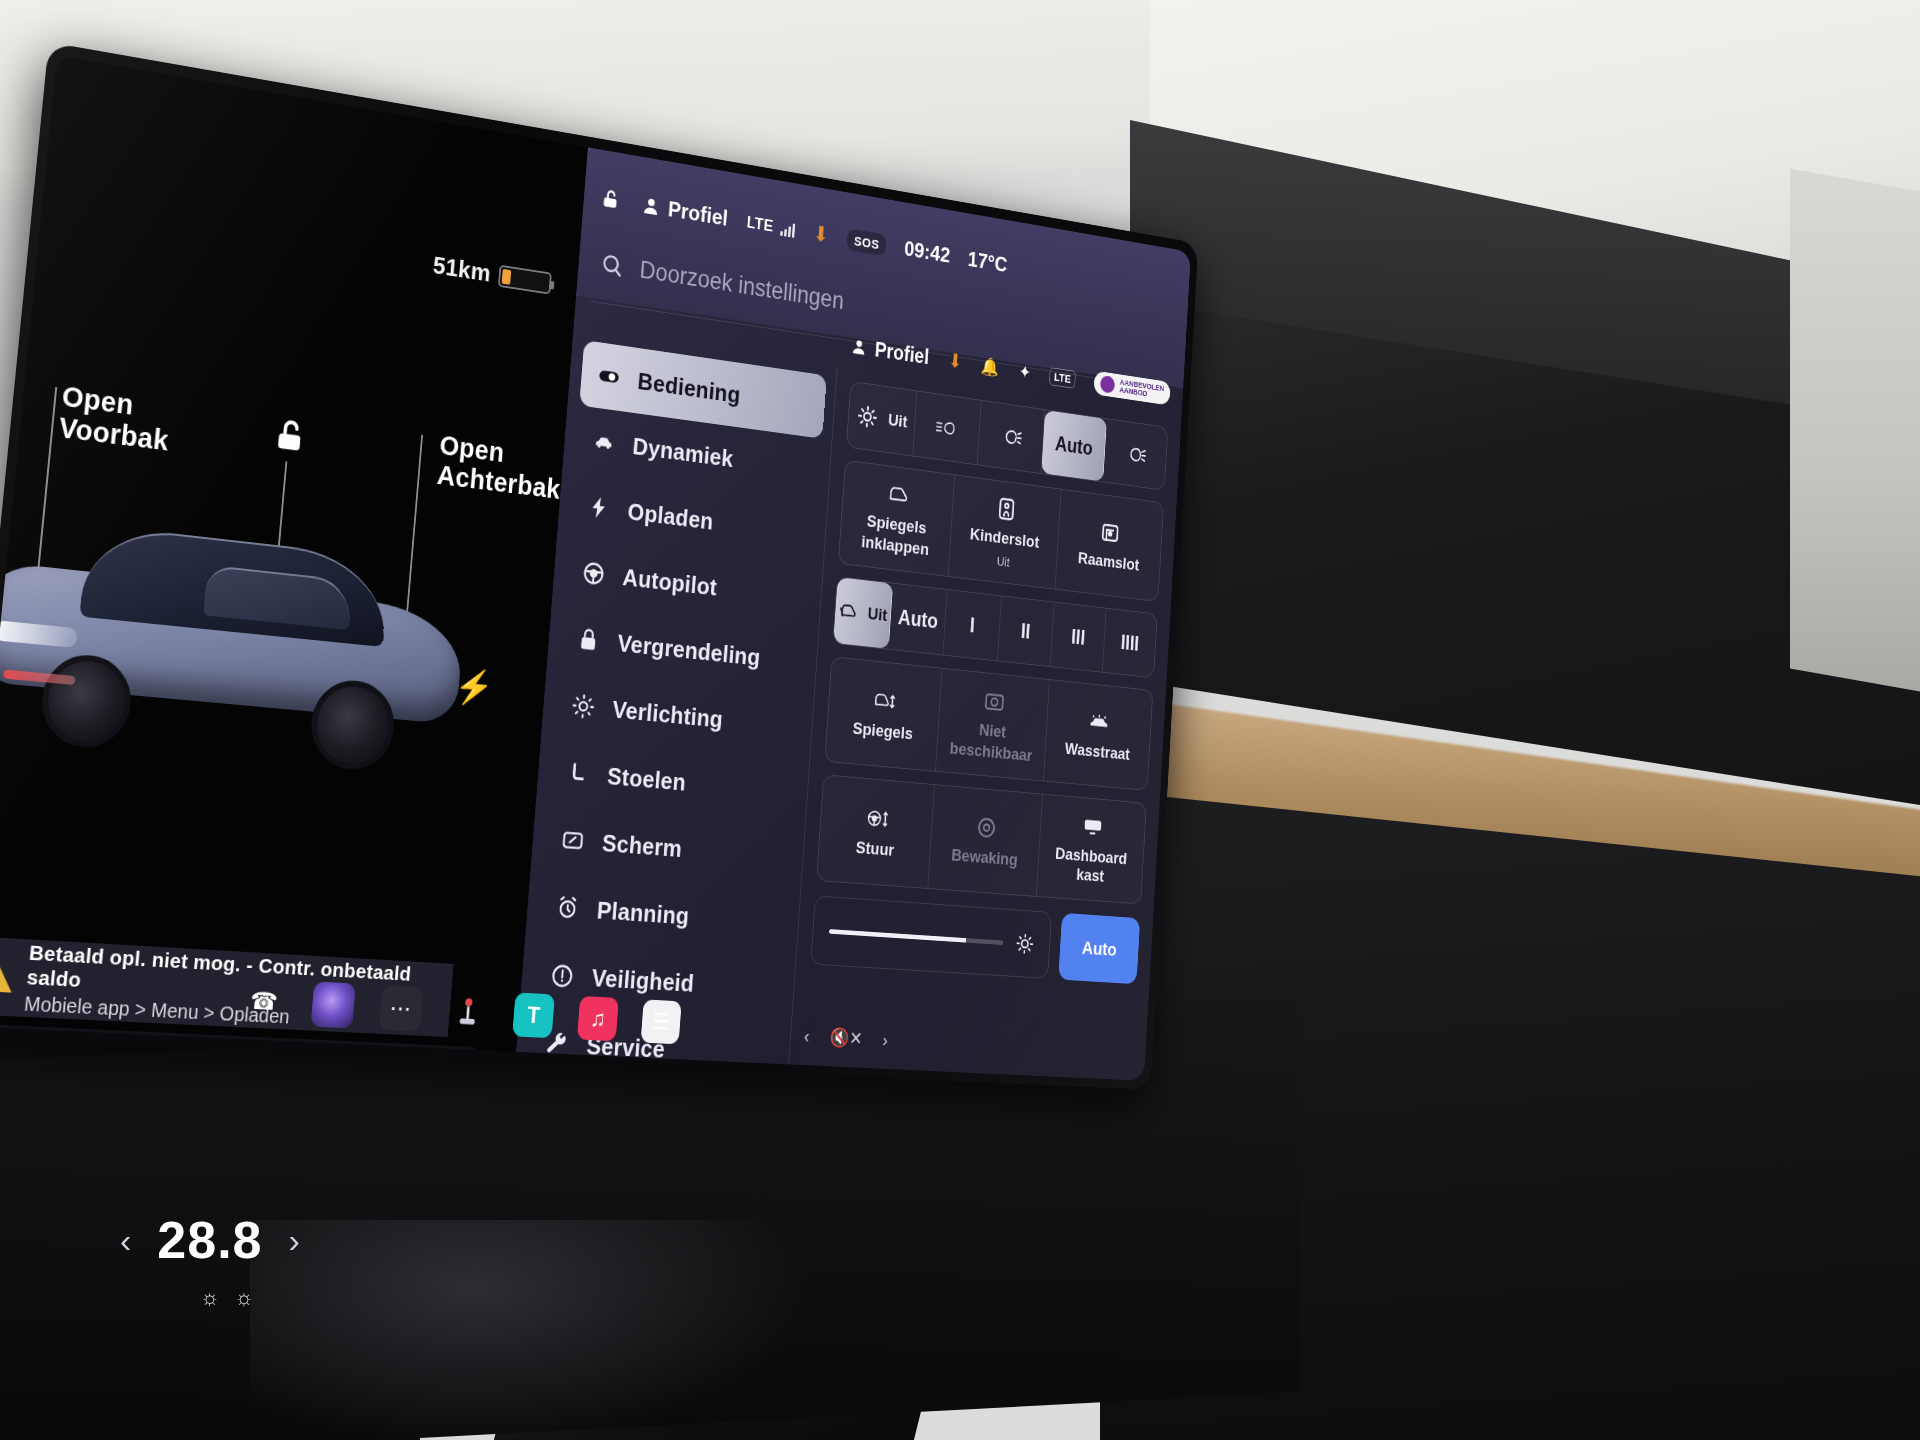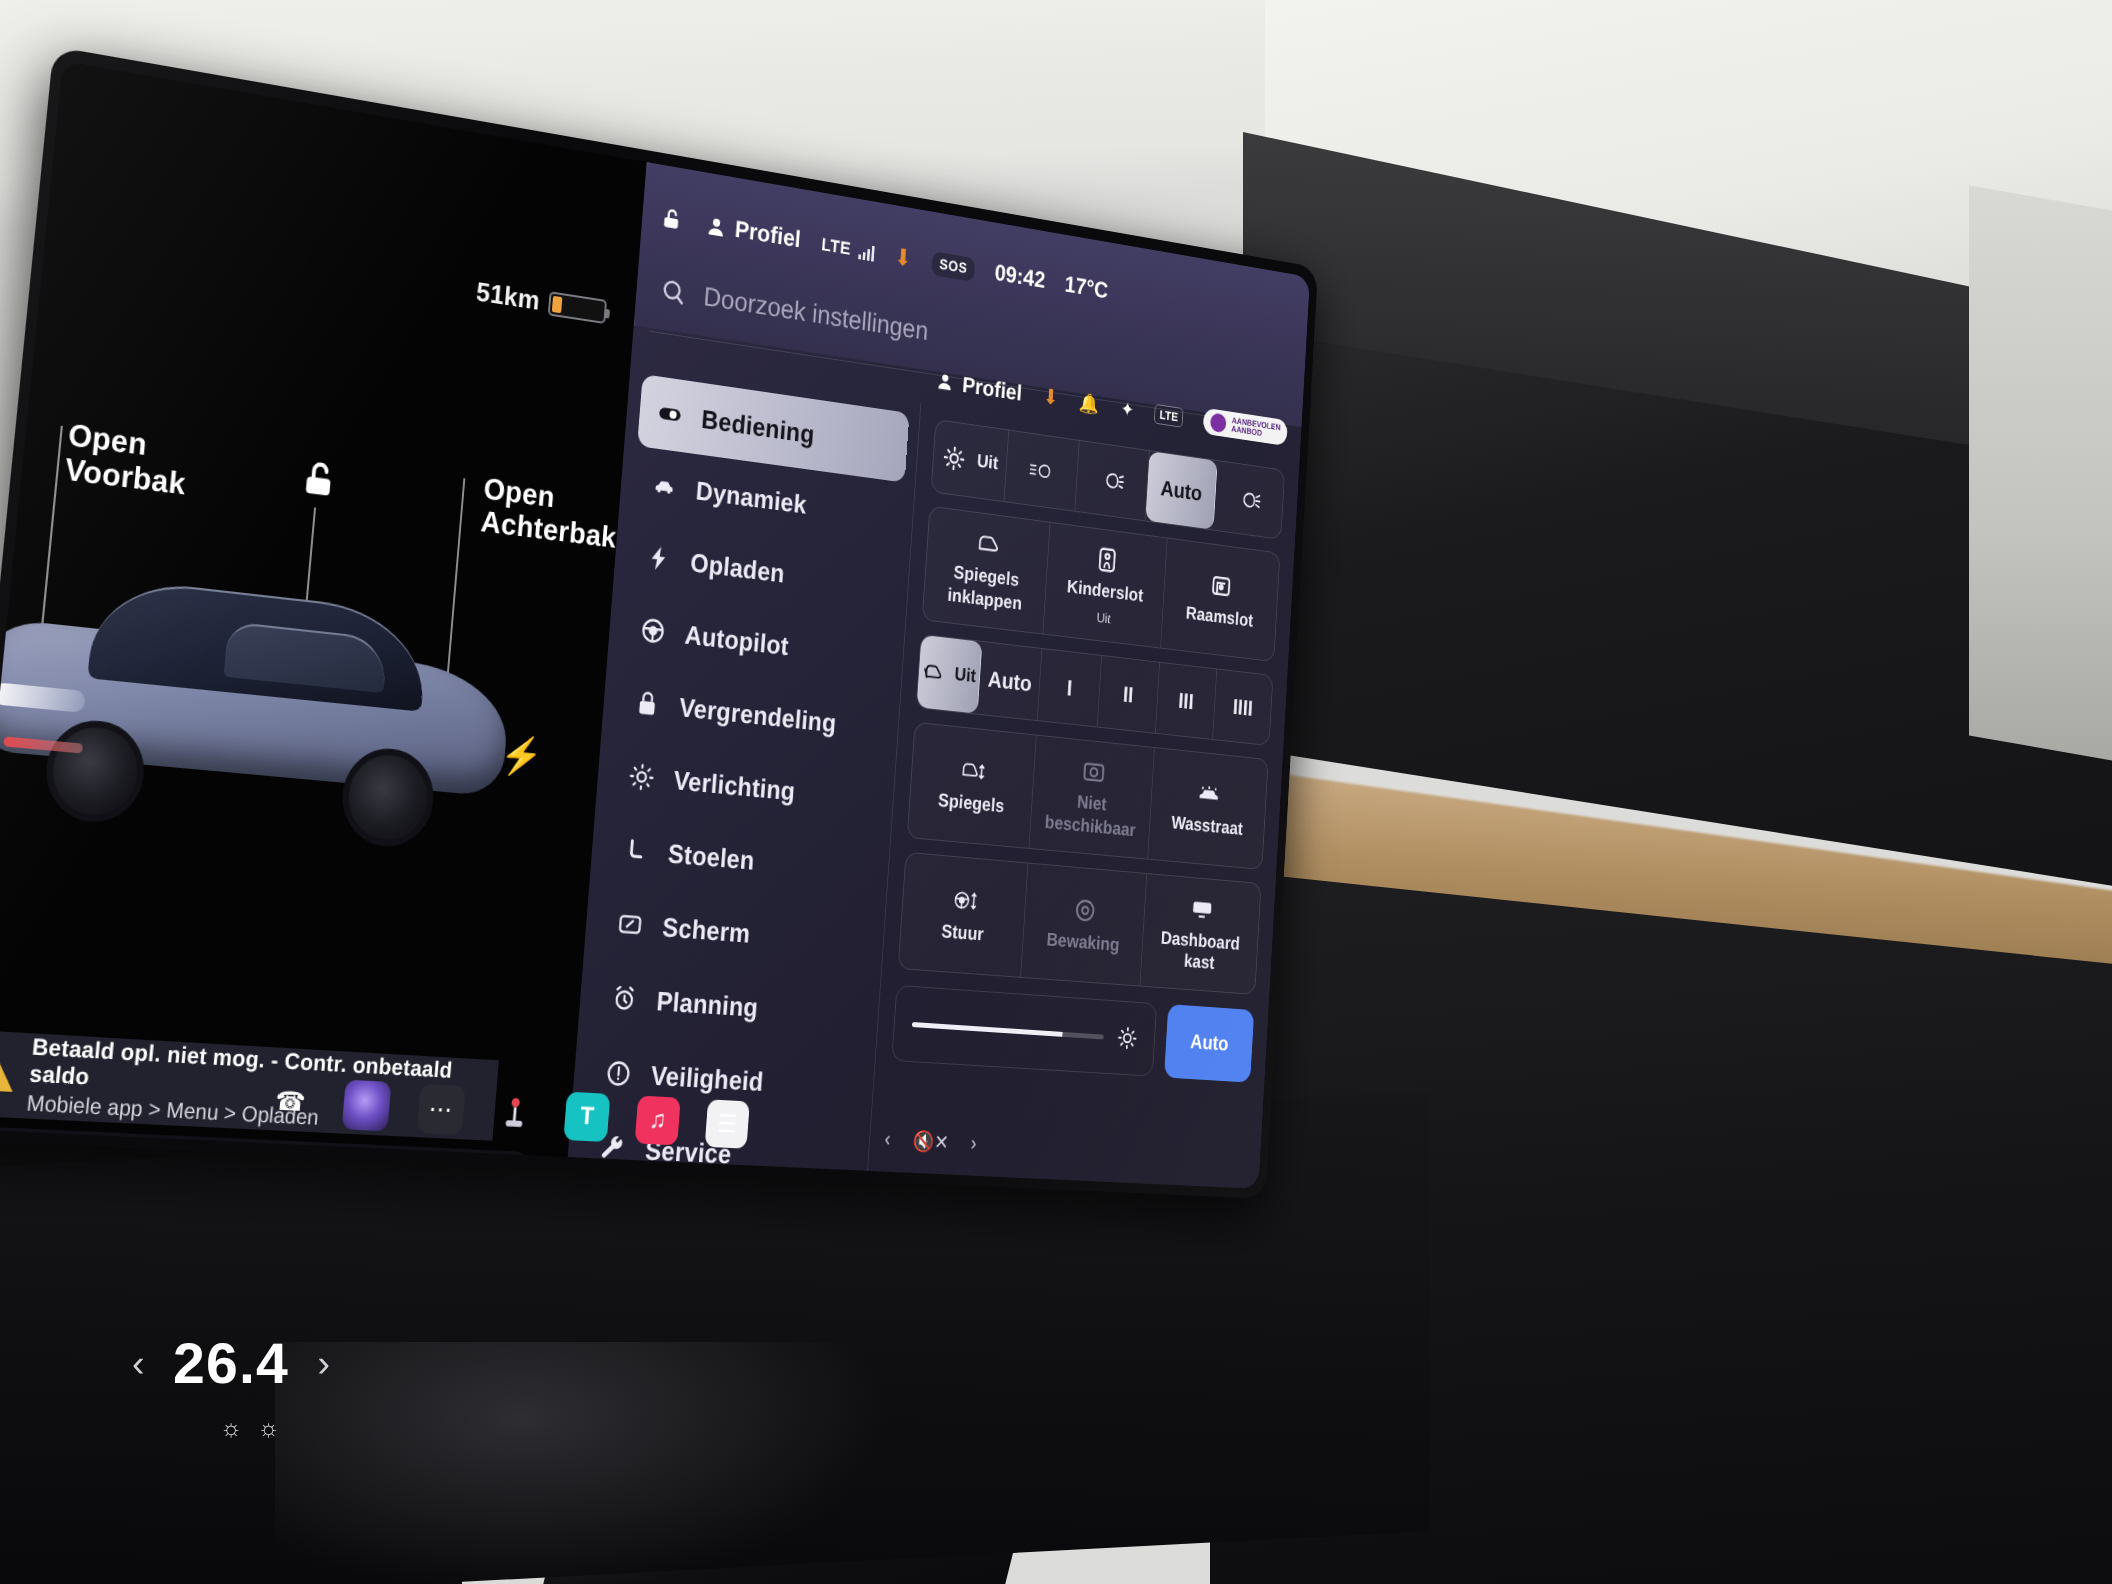--- a/index.html
+++ b/index.html
@@ -406,21 +406,21 @@
   <div class="wood-trim"></div>
   <div class="cabin-lower"></div>
   <div class="right-pillar"></div>
   <div class="console-left-dark"></div>
   <div class="steer-column"></div>
   <div class="console-bottom"></div>
   <div class="floor-light"></div>
 
   <div class="temp-zone">
     <span class="chev">‹</span>
-    <span class="temp-val">26.4</span>
+    <span class="temp-val">28.8</span>
     <span class="chev">›</span>
   </div>
   <div class="defrost-row">
     <span>☼</span>
     <span>☼</span>
   </div>
 
   <div id="screen-wrap">
     <div id="bezel">
       <div id="glass">

